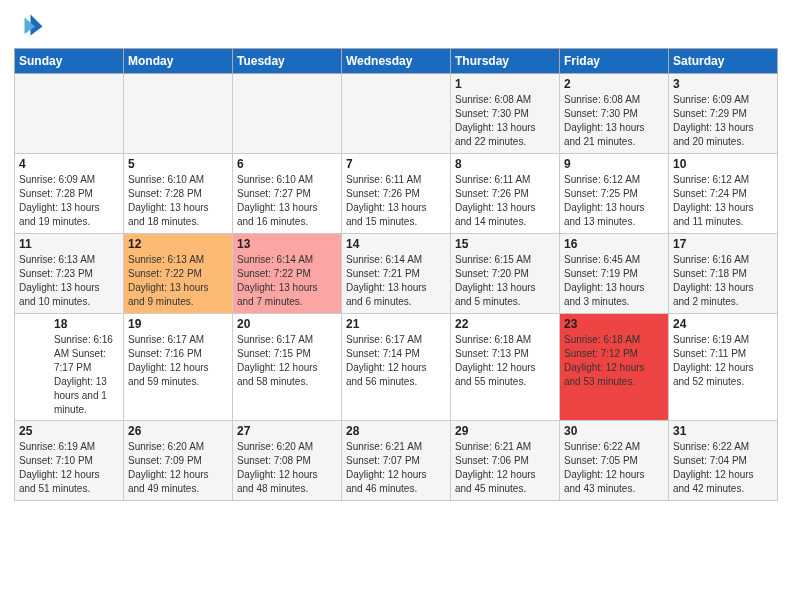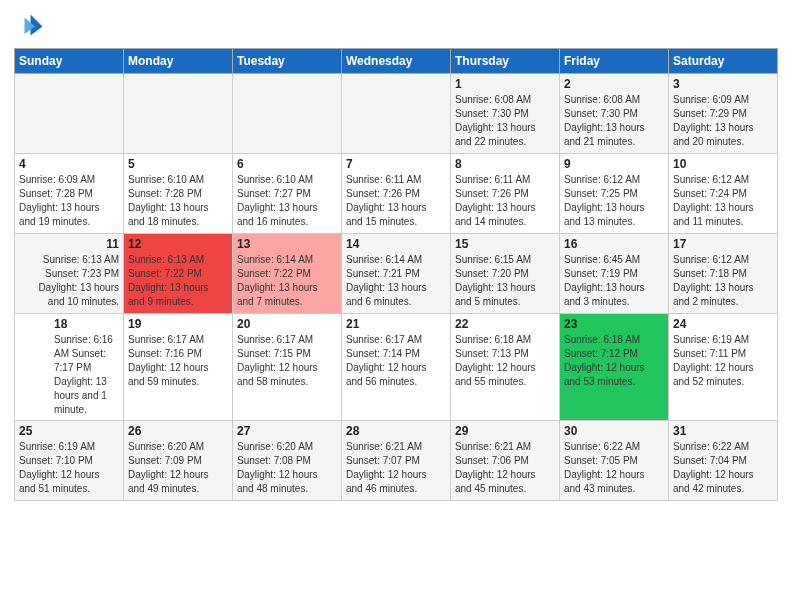--- a/index.html
+++ b/index.html
@@ -213,28 +213,28 @@
           </td>
           <td style="background: rgb(255, 255, 255);">
             <span class="day-num">10</span>
             <div class="day-info">Sunrise: 6:12 AM
 Sunset: 7:24 PM
 Daylight: 13 hours
 and 11 minutes.</div>
           </td>
         </tr>
         <tr>
-          <td style="background: rgb(245, 245, 245); text-align: right;">
+          <td style="background: rgb(245, 245, 245);">
             <span class="day-num">11</span>
             <div class="day-info">Sunrise: 6:13 AM
 Sunset: 7:23 PM
 Daylight: 13 hours
 and 10 minutes.</div>
           </td>
-          <td style="background: #ef4444;">
+          <td style="background: #fdba74;">
             <span class="day-num">12</span>
             <div class="day-info">Sunrise: 6:13 AM
 Sunset: 7:22 PM
 Daylight: 13 hours
 and 9 minutes.</div>
           </td>
           <td style="background: #fca5a5;">
             <span class="day-num">13</span>
             <div class="day-info">Sunrise: 6:14 AM
 Sunset: 7:22 PM
@@ -257,21 +257,21 @@
           </td>
           <td style="background: rgb(245, 245, 245);">
             <span class="day-num">16</span>
             <div class="day-info">Sunrise: 6:45 AM
 Sunset: 7:19 PM
 Daylight: 13 hours
 and 3 minutes.</div>
           </td>
           <td style="background: rgb(245, 245, 245);">
             <span class="day-num">17</span>
-            <div class="day-info">Sunrise: 6:12 AM
+            <div class="day-info">Sunrise: 6:16 AM
 Sunset: 7:18 PM
 Daylight: 13 hours
 and 2 minutes.</div>
           </td>
         </tr>
         <tr>
           <td style="background: rgb(255, 255, 255); padding-left: 39px;">
             <span class="day-num">18</span>
             <div class="day-info">Sunrise: 6:16 AM
 Sunset: 7:17 PM
@@ -299,21 +299,21 @@
 Daylight: 12 hours
 and 56 minutes.</div>
           </td>
           <td style="background: rgb(255, 255, 255);">
             <span class="day-num">22</span>
             <div class="day-info">Sunrise: 6:18 AM
 Sunset: 7:13 PM
 Daylight: 12 hours
 and 55 minutes.</div>
           </td>
-          <td style="background: #22c55e;">
+          <td style="background: #ef4444;">
             <span class="day-num">23</span>
             <div class="day-info">Sunrise: 6:18 AM
 Sunset: 7:12 PM
 Daylight: 12 hours
 and 53 minutes.</div>
           </td>
           <td style="background: rgb(255, 255, 255);">
             <span class="day-num">24</span>
             <div class="day-info">Sunrise: 6:19 AM
 Sunset: 7:11 PM

